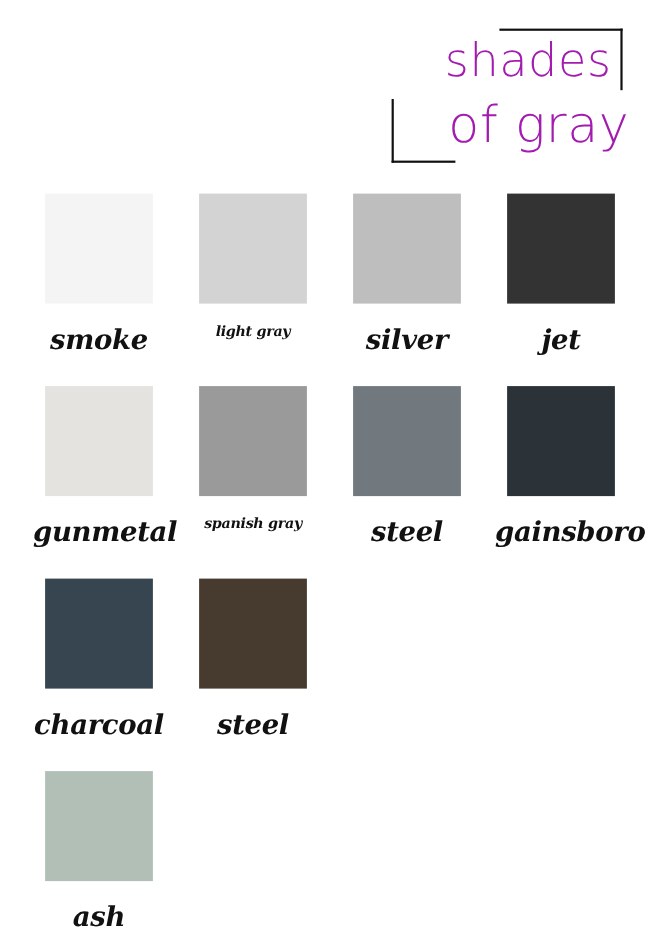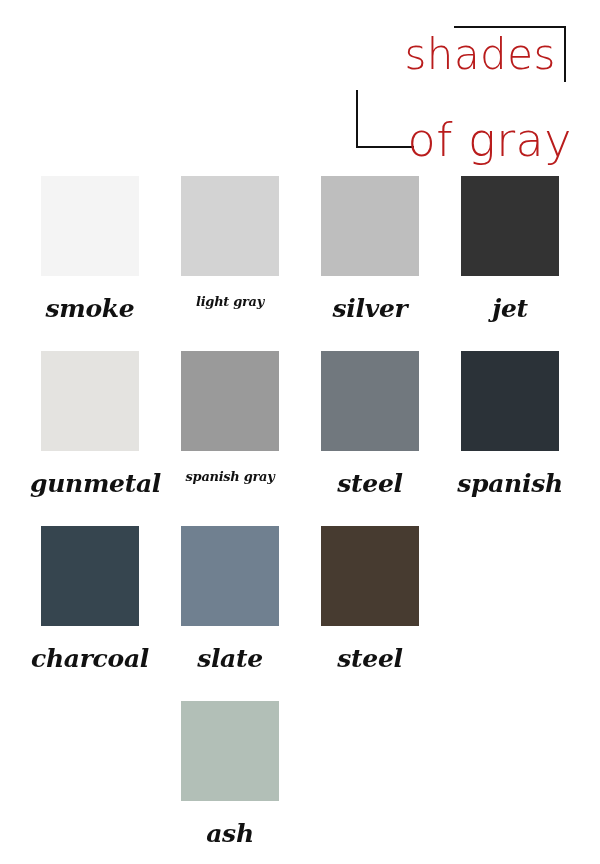--- a/index.html
+++ b/index.html
@@ -24,40 +24,39 @@
     position: absolute;
     top: 22px;
     right: 28px;
     width: 220px;
     height: 128px;
   }
 
   .title-line {
     font-family: "DejaVu Sans", sans-serif;
     font-weight: 300;
-    color: #b91c1c;
+    color: #a21caf;
     letter-spacing: 0.5px;
     line-height: 1;
     text-align: right;
     white-space: nowrap;
   }
 
   .title-line-1 {
     position: absolute;
     top: 12px;
     right: 16px;
     font-size: 42px;
   }
 
   .title-line-2 {
     position: absolute;
     top: 68px;
     right: 0px;
     font-size: 46px;
-    margin-top: 27px;
   }
 
   
   .bracket-tr-h {
     position: absolute;
     top: 4px;
     right: 6px;
     width: 112px;
     height: 2px;
     background: #111111;
@@ -168,29 +167,25 @@
       <div class="cell">
         <div class="swatch" style="background: rgb(154, 154, 154);"></div>
         <div class="swatch-label wide">spanish gray</div>
       </div>
       <div class="cell">
         <div class="swatch" style="background: rgb(113, 120, 126);"></div>
         <div class="swatch-label">steel</div>
       </div>
       <div class="cell">
         <div class="swatch" style="background: rgb(43, 50, 56);"></div>
-        <div class="swatch-label">spanish</div>
+        <div class="swatch-label">gainsboro</div>
       </div>
       <div class="cell">
         <div class="swatch" style="background: rgb(54, 69, 79);"></div>
         <div class="swatch-label">charcoal</div>
-      </div>
-      <div class="cell">
-        <div class="swatch" style="background: rgb(112, 128, 144);"></div>
-        <div class="swatch-label">slate</div>
       </div>
       <div class="cell">
         <div class="swatch" style="background: rgb(71, 59, 48);"></div>
         <div class="swatch-label">steel</div>
       </div>
       <div class="cell empty"></div>
       <div class="cell empty"></div>
       <div class="cell">
         <div class="swatch" style="background: rgb(178, 191, 183);"></div>
         <div class="swatch-label">ash</div>

